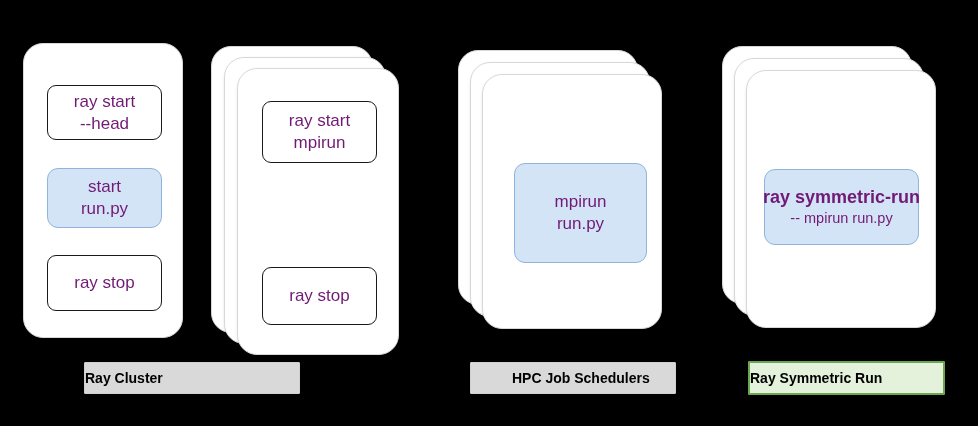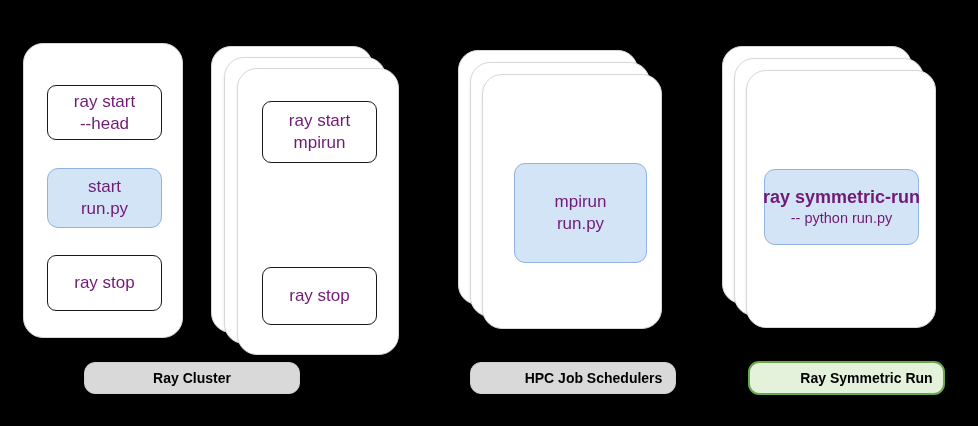--- a/index.html
+++ b/index.html
@@ -57,37 +57,35 @@
     font-weight: normal;
     font-size: 14.5px;
   }
 
   
   .grouplabel {
     position: absolute;
     box-sizing: border-box;
     display: flex;
     align-items: center;
-    justify-content: center;
     font-size: 14px;
     font-weight: bold;
     color: #000000;
-    border-radius: 11px;
+    border-radius: 1px;
     white-space: nowrap;
   }
   .grouplabel.grey {
     background: #d9d9d9;
     border: 1px solid #d0d0d0;
     box-shadow: 1px 2px 3px rgba(0,0,0,0.25);
   }
   .grouplabel.green {
     background: #e4f2dc;
     border: 2px solid #6aa84f;
     box-shadow: 1px 2px 3px rgba(0,0,0,0.25);
-    padding-left: 40px;
   }
 </style>
 </head>
 <body>
 
 <div id="canvas">
 
   <div class="card" style="left:23px; top:43px; width:160px; height:295px;"></div>
 
   <div class="cmdbox" style="left:47px; top:85px; width:115px; height:55px;">
@@ -133,20 +131,20 @@
   <div class="grouplabel grey" style="left:470px; top:362px; width:206px; height:32px;padding-left:41px;">
     <span>HPC Job Schedulers</span>
   </div>
 
   <div class="card" style="left:722px; top:46px; width:190px; height:258px;"></div>
   <div class="card" style="left:734px; top:58px; width:190px; height:258px;"></div>
   <div class="card" style="left:746px; top:70px; width:190px; height:258px;"></div>
 
   <div class="cmdbox blue twoline-bold" style="left:764px; top:169px; width:155px; height:76px;">
     <span class="l1">ray symmetric-run</span>
-    <span class="l2">-- python run.py</span>
+    <span class="l2">-- mpirun run.py</span>
   </div>
 
   <div class="grouplabel green" style="left:748px; top:361px; width:197px; height:34px;">
     <span>Ray Symmetric Run</span>
   </div>
 
 </div>
 
 </body></html>

